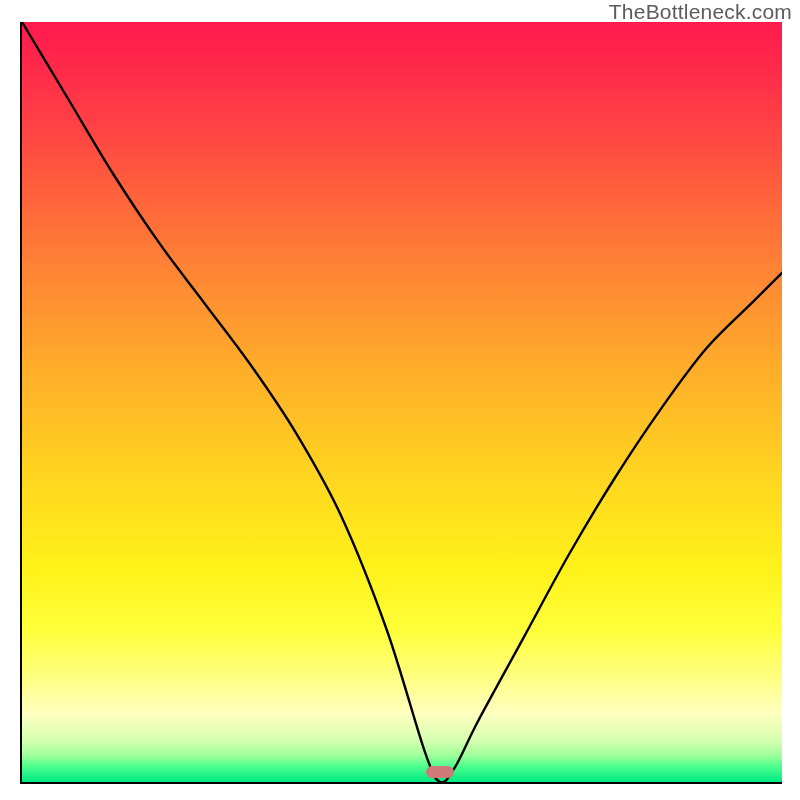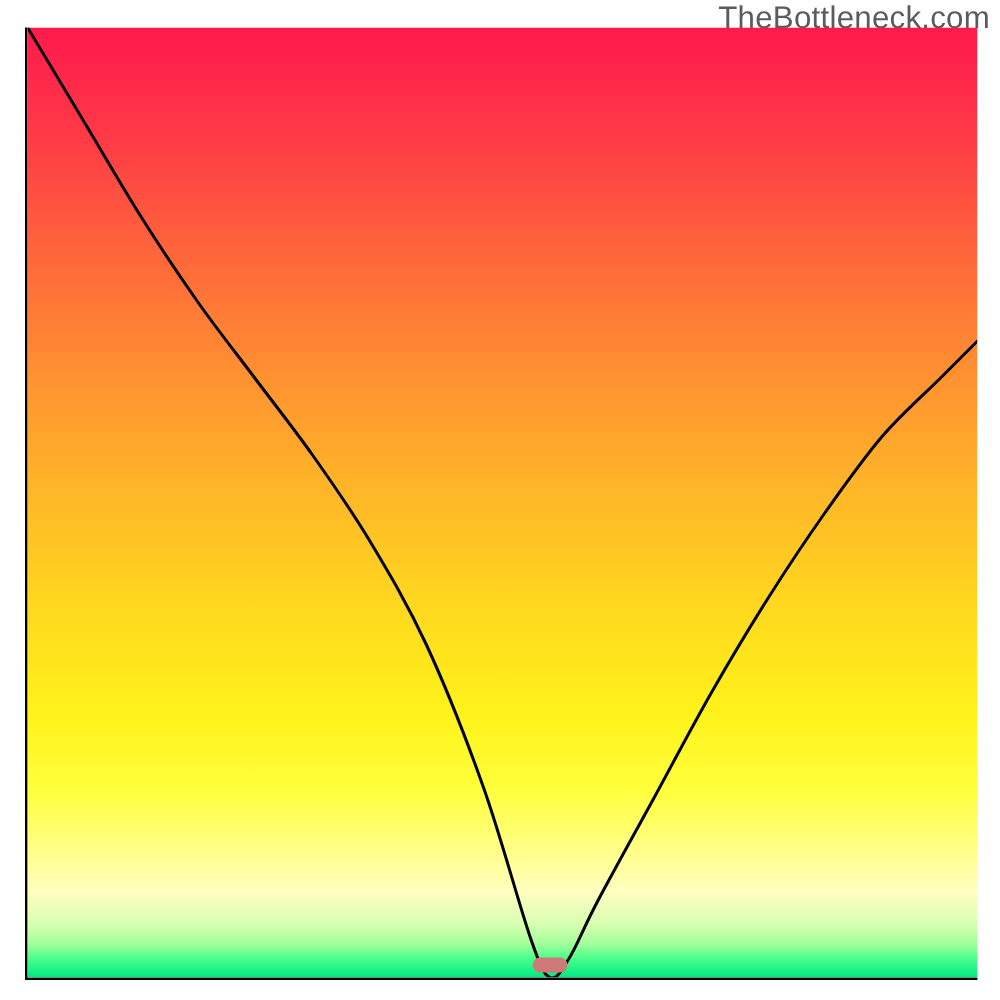--- a/index.html
+++ b/index.html
@@ -62,21 +62,21 @@
     height: 12px;
     background: #cf7a78;
     border-radius: 6px;
     transform: translate(-50%, -50%);
   }
   .watermark {
     position: absolute;
     top: 0px;
     right: 8px;
     font-family: Arial, Helvetica, sans-serif;
-    font-size: 25px;
+    font-size: 21px;
     color: #5b5b5b;
     font-weight: 500;
     letter-spacing: 0.2px;
   }
 </style>
 </head>
 <body>
 
 <div class="chart-container">
   <div class="watermark">TheBottleneck.com</div>

